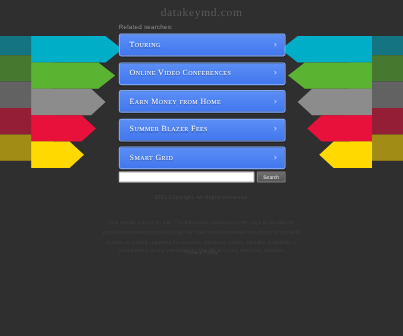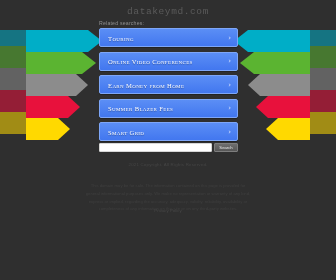--- a/index.html
+++ b/index.html
@@ -16,21 +16,21 @@
   .wing.left{left:0;}
   .wing.right{right:0;}
   .wing svg{display:block;width:100%;height:100%;}
 
   
   .domain-title{
     position:absolute;top:6px;left:0;right:0;
     text-align:center;
     font-size:9.5px;letter-spacing:.6px;
     color:#5b5b5b;
-    font-family:Liberation Mono, monospace;
+    font-family:Liberation Serif, serif;
   }
   .related-label{
     position:absolute;top:20px;left:99px;
     font-size:5.2px;color:#8f8f8f;
     letter-spacing:.2px;
     font-family:"Liberation Sans",sans-serif;
   }
 
   
   .listings{position:absolute;top:28px;left:99px;width:139px;z-index:3;}

